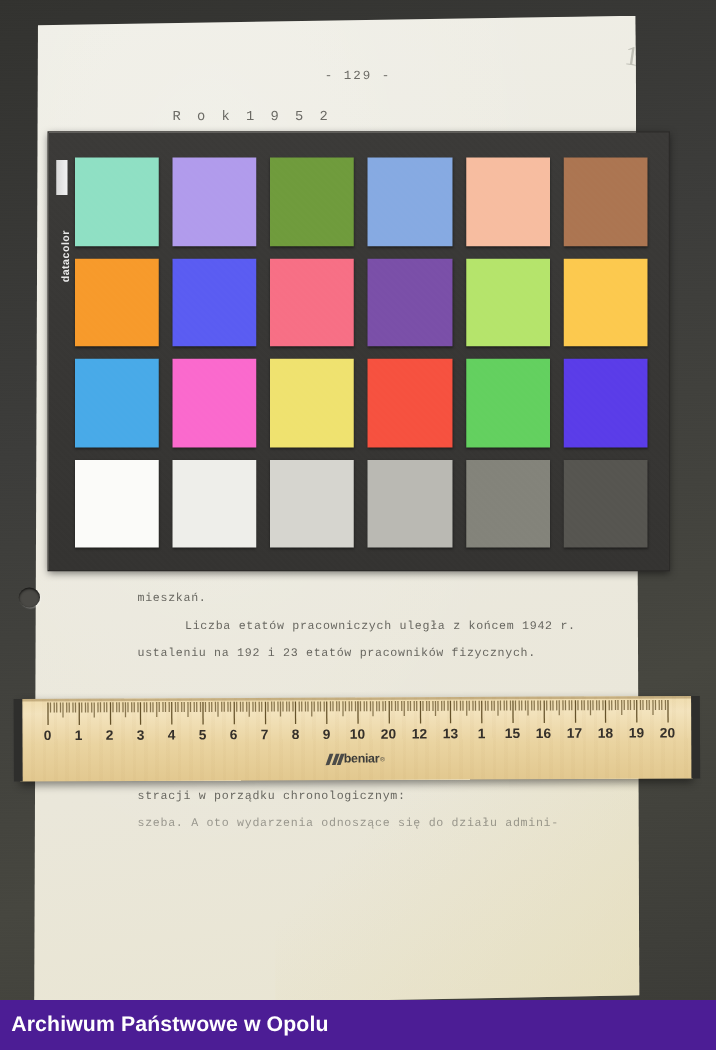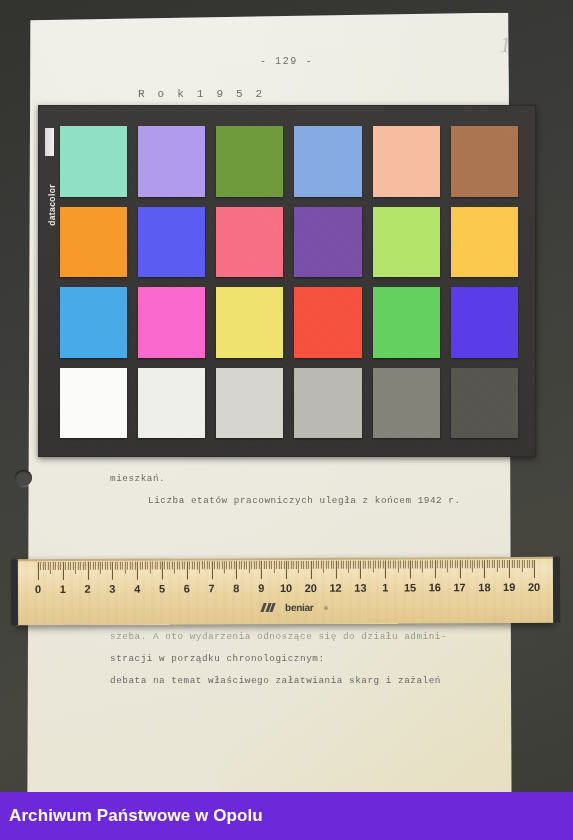--- a/index.html
+++ b/index.html
@@ -65,28 +65,28 @@
   .ruler:before{content:"";position:absolute;inset:0;opacity:.35;
     background:repeating-linear-gradient(90deg,rgba(160,120,60,.10) 0 3px,transparent 3px 9px);}
   .rl-edge{position:absolute;left:0;right:0;top:0;height:2px;background:rgba(120,88,40,.35);}
   .rl-cap{position:absolute;top:0;width:7px;height:100%;background:#2e2e2c;}
   .rl-cap.l{left:-5px;} .rl-cap.r{right:-6px;}
   .ticks{position:absolute;left:22px;top:3px;width:496px;height:20px;}
   .tick{position:absolute;top:0;width:1px;background:#5d4a22;}
   .numrow{position:absolute;left:0;top:24px;width:100%;height:18px;}
   .num{position:absolute;transform:translateX(-50%);font-size:11px;color:#35302a;
     font-family:"Liberation Sans",sans-serif;font-weight:bold;}
-  .brand{position:absolute;left:246px;top:44px;display:flex;align-items:center;gap:11px;}
+  .brand{position:absolute;left:246px;top:44px;display:flex;align-items:center;gap:1px;}
   .brand-slashes{display:flex;gap:1.5px;}
   .brand-slashes i{display:block;width:3px;height:9px;background:#4b4b48;transform:skewX(-20deg);}
   .brand-name{font-size:10px;font-weight:bold;color:#3d3d3a;letter-spacing:-.3px;}
   .brand-r{font-size:5px;color:#3d3d3a;vertical-align:super;}
 
   
-  .footer{position:absolute;left:0;right:0;bottom:0;height:48px;background:#6d28d9;
+  .footer{position:absolute;left:0;right:0;bottom:0;height:40px;background:#4c1d95;
     display:flex;align-items:center;}
   .footer span{color:#fff;font-size:17px;font-weight:bold;padding-left:9px;letter-spacing:.1px;}
 </style>
 </head>
 <body>
 
 <div id="stage">
   <div class="backdrop"></div>
 
   <div class="sheet">
@@ -128,26 +128,26 @@
         <div class="patch" style="background: rgb(214, 213, 207);"></div>
         <div class="patch" style="background: rgb(186, 185, 179);"></div>
         <div class="patch" style="background: rgb(131, 131, 122);"></div>
         <div class="patch" style="background: rgb(86, 85, 80);"></div>
       </div>
   </div>
 
   <div class="body-block">
     <div class="tline">mieszkań.</div>
     <div class="tline indent">Liczba etatów pracowniczych uległa z końcem 1942 r.</div>
+    <div class="tline">ustaleniu na 192 i 23 etatów pracowników fizycznych.</div>
   </div>
 
   <div class="body-block2">
+    <div class="tline">stracji w porządku chronologicznym:</div>
     <div class="tline faded">szeba. A oto wydarzenia odnoszące się do działu admini-</div>
-    <div class="tline">stracji w porządku chronologicznym:</div>
-    <div class="tline">debata na temat właściwego załatwiania skarg i zażaleń</div>
   </div>
 
   <div class="ruler">
     <div class="rl-edge"></div>
     <div class="rl-cap l"></div>
     <div class="rl-cap r"></div>
     <div class="ticks">
         <div class="tick" style="left: 0px; height: 18px; opacity: 0.95;"></div>
         <div class="tick" style="left: 2.48px; height: 8px; opacity: 0.7;"></div>
         <div class="tick" style="left: 4.96px; height: 8px; opacity: 0.7;"></div>

